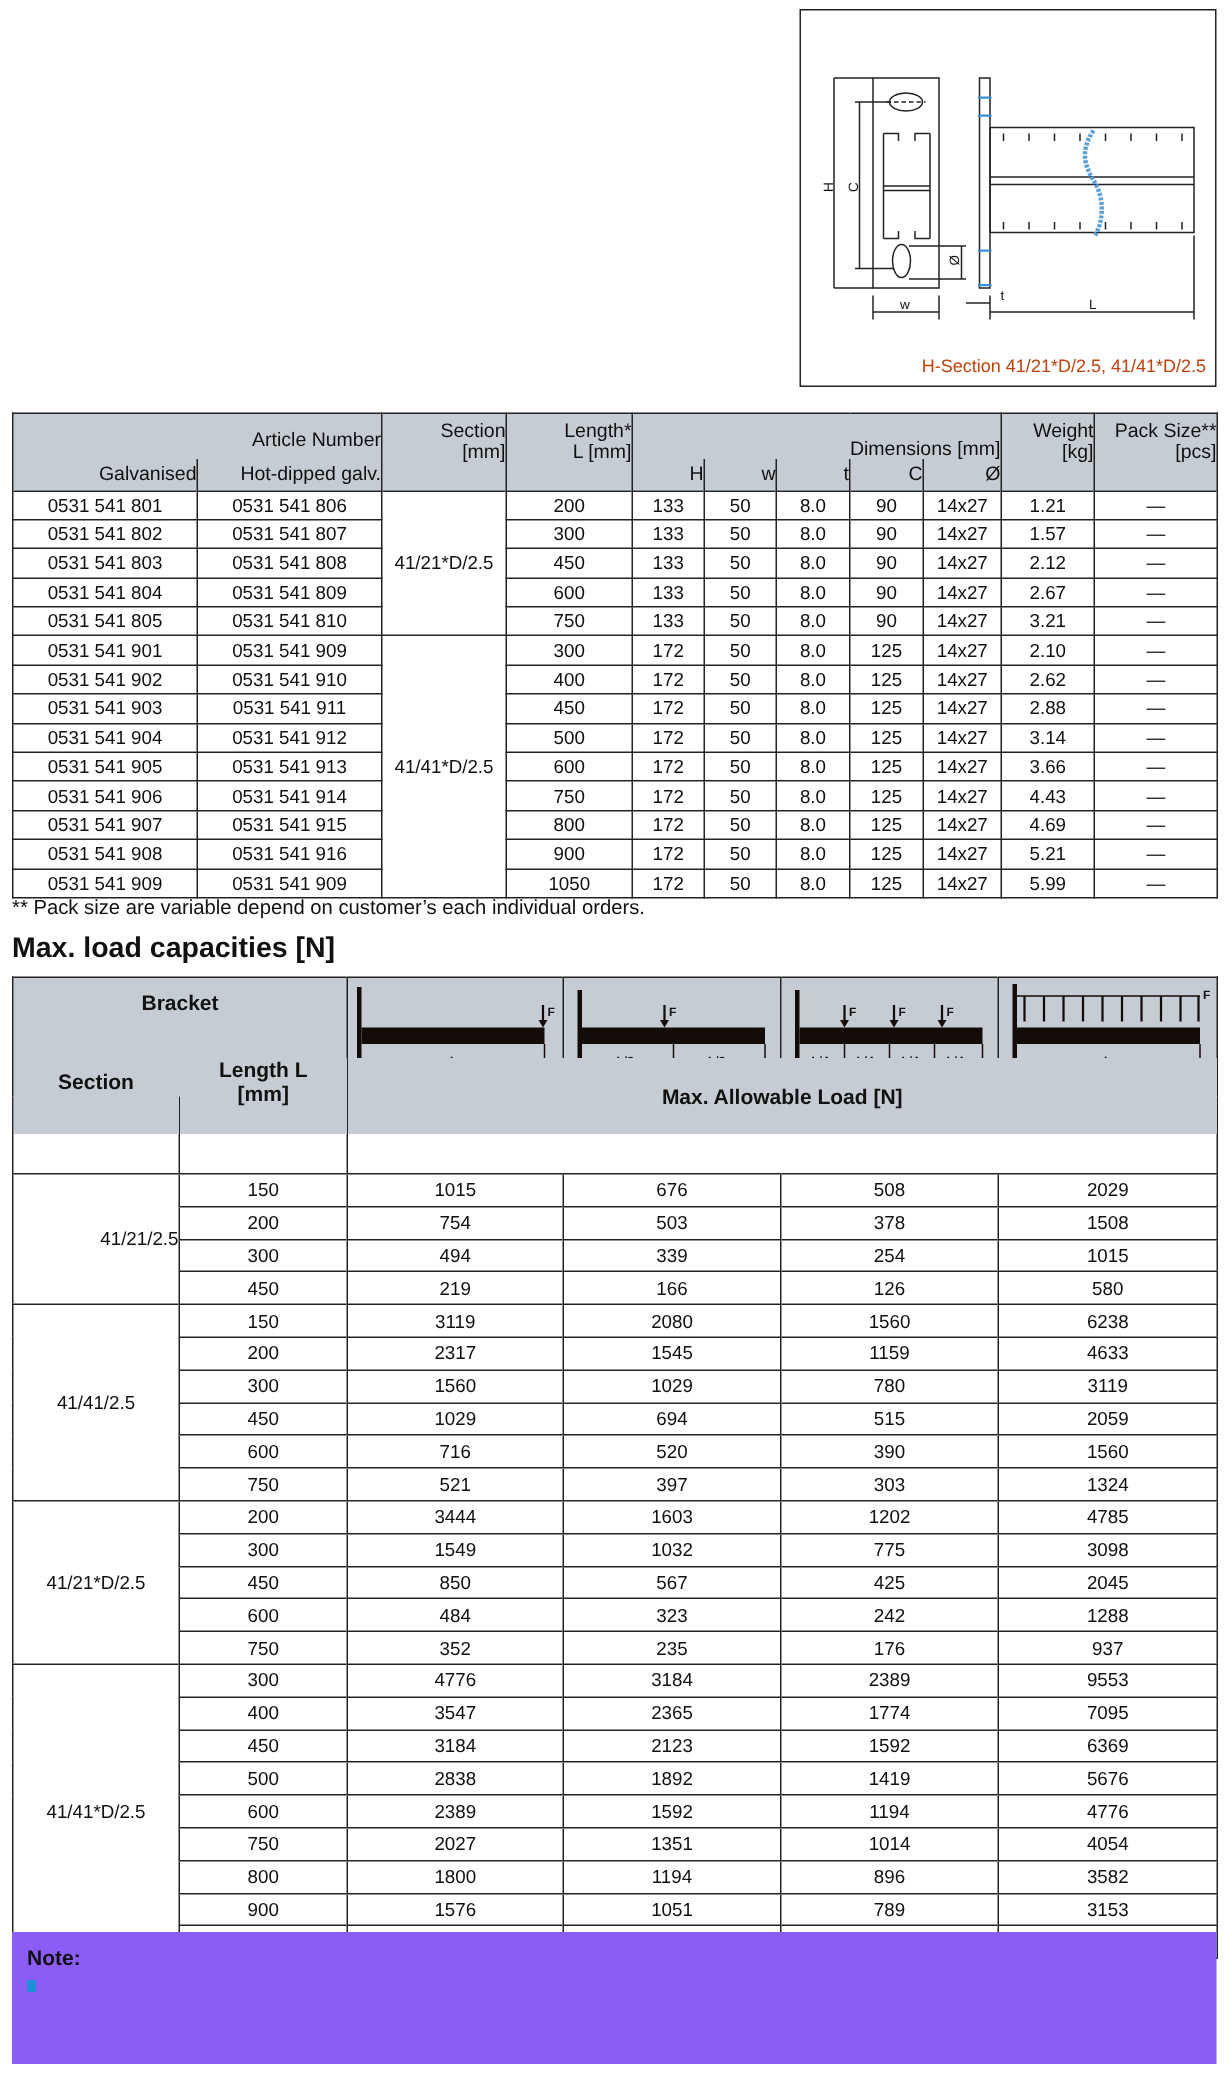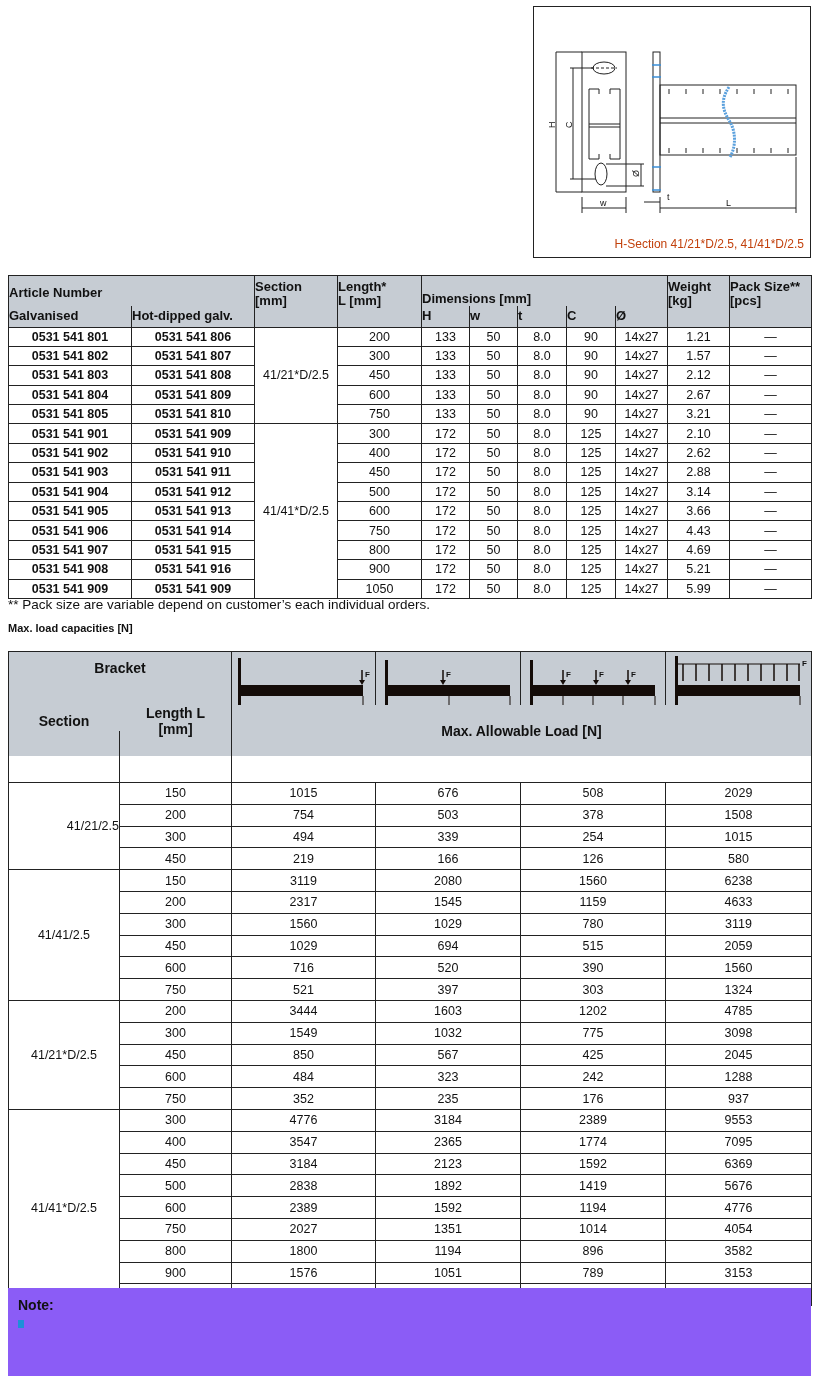--- a/index.html
+++ b/index.html
@@ -7,27 +7,27 @@
   body { position: relative; font-family: "Liberation Sans", sans-serif; color: #111; }
 
   
   #drawing { position: absolute; left: 533px; top: 6px; width: 278px; height: 252px; border: 1px solid #222; background: #fff; }
   #drawing svg { position: absolute; left: 0; top: 0; }
   #drawing .caption { position: absolute; right: 6px; bottom: 6px; font-size: 12px; color: #c2410c; }
 
   
   table { border-collapse: collapse; table-layout: fixed; }
   #article-table { position: absolute; left: 8px; top: 275px; width: 803px; font-size: 12.5px; }
-  #article-table th { background: #c6ccd3; font-weight: bold; font-size: 13px; line-height: 14px; padding: 0; text-align: left; }
+  #article-table th { background: #c6ccd3; font-weight: normal; font-size: 13px; line-height: 14px; padding: 0; text-align: right; }
   #article-table td { height: 19.4px; text-align: center; border: 1px solid #222; padding: 0; line-height: 18px; }
   #article-table th.top { border-top: 1.5px solid #222; border-left: 1px solid #222; border-right: 1px solid #222; }
-  #article-table td.an { font-weight: bold; margin-left: 39px; }
+  #article-table td.an { font-weight: normal; margin-left: 39px; }
 
   #pack-note { position: absolute; left: 8px; top: 597px; font-size: 13.5px; }
-  #load-title { position: absolute; left: 8px; top: 622px; font-size: 11px; font-weight: bold; }
+  #load-title { position: absolute; left: 8px; top: 622px; font-size: 19px; font-weight: bold; }
 
   
   #load-table { position: absolute; left: 8px; top: 651px; width: 803px; font-size: 12.5px; border: 1.5px solid #222; }
   #load-table th { background: #c6ccd3; font-weight: bold; font-size: 14px; text-align: center; padding: 0; line-height: 16px; }
   #load-table td { text-align: center; height: 21.8px; border-top: 1px solid #222; border-left: 1px solid #222; padding: 0; }
   #load-table td.sec { vertical-align: middle; }
   #load-table .diag { background: #c6ccd3; height: 78px; border-left: 1px solid #222; border-bottom: 1px solid #222; padding: 0; }
   #load-table .diag svg { display: block; }
 
   

